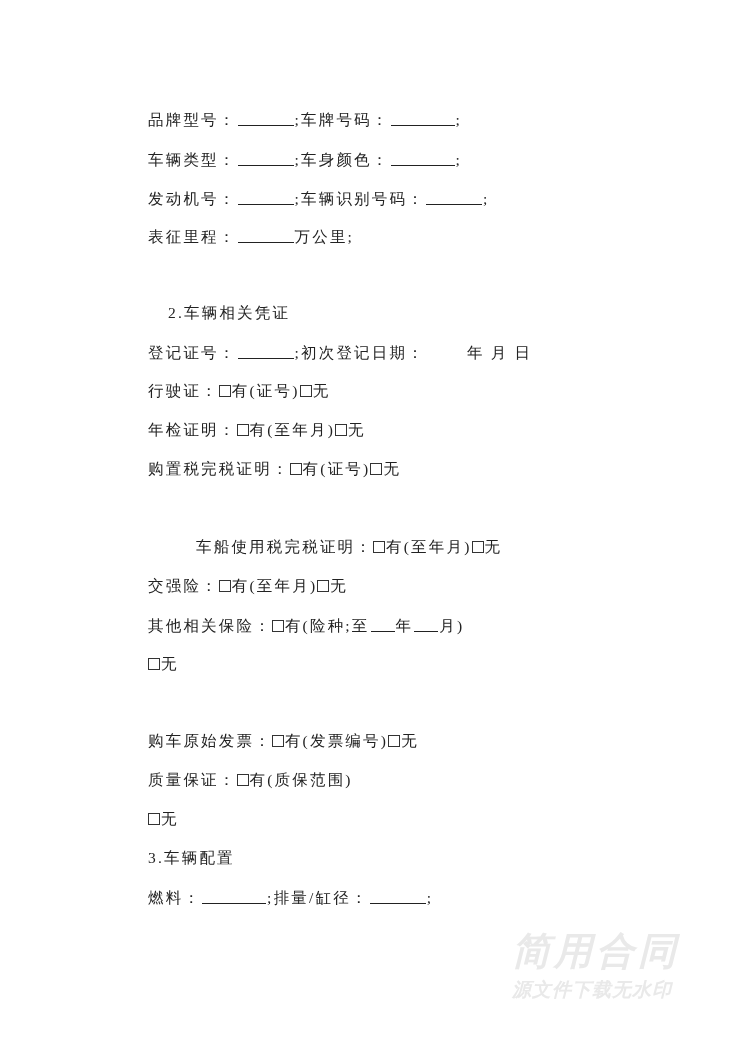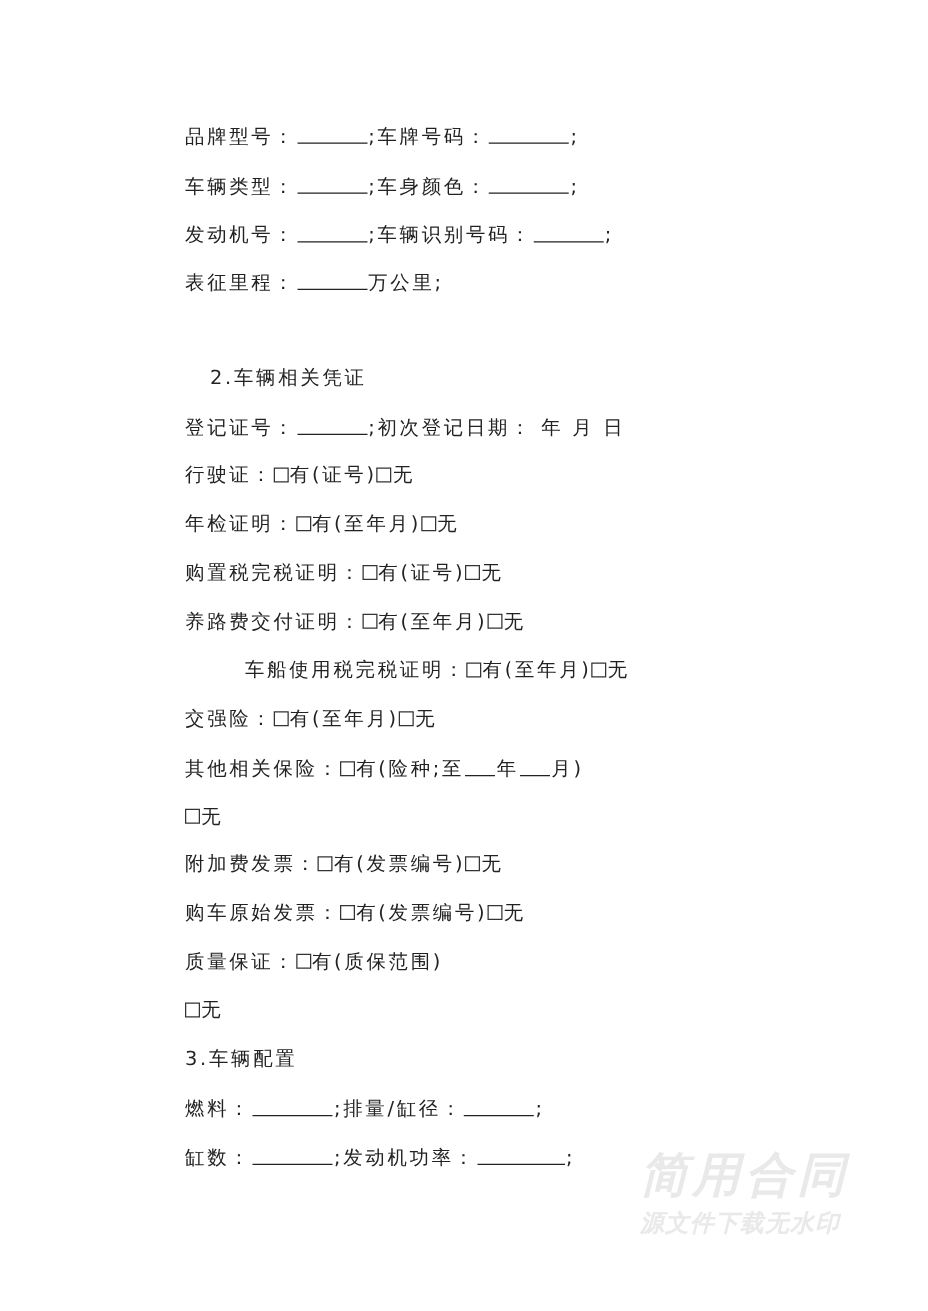--- a/index.html
+++ b/index.html
@@ -11,23 +11,24 @@
       width: 742px;
       height: 1049px;
       position: relative;
       overflow: hidden;
       font-family: "DejaVu Sans", "Liberation Sans", sans-serif;
       color: #222222;
     }
     .page {
       position: absolute;
       left: 0;
-      top: 0;
+      top: 11px;
       width: 742px;
       height: 842px;
+      font-family: Liberation Serif, serif;
     }
     .line {
       position: absolute;
       left: 148px;
       height: 22px;
       line-height: 22px;
       font-size: 15.5px;
       letter-spacing: 2.2px;
       white-space: nowrap;
     }
@@ -97,58 +98,52 @@
   <div class="line" style="top:214px;">
     <span>表征里程：</span><span class="blank w55"></span><span>万公里;</span>
   </div>
 
 
   <div class="line" style="top:291px;margin-left:20px;">
     <span>2.车辆相关凭证</span>
   </div>
 
   <div class="line" style="top:330px;">
-    <span>登记证号：</span><span class="blank w55"></span><span>;</span><span>初次登记日期：</span><span style="white-space:pre;"> 年 月 日</span>
+    <span>登记证号：</span><span class="blank w55"></span><span>;</span><span>初次登记日期：</span><span style="white-space:pre;margin-left:36px;"> 年 月 日</span>
   </div>
 
   <div class="line" style="top:369px;">
     <span>行驶证：</span><span class="cb"></span><span>有(证号)</span><span class="cb"></span><span>无</span>
   </div>
 
   <div class="line" style="top:408px;">
     <span>年检证明：</span><span class="cb"></span><span>有(至年月)</span><span class="cb"></span><span>无</span>
   </div>
 
   <div class="line" style="top:447px;">
     <span>购置税完税证明：</span><span class="cb"></span><span>有(证号)</span><span class="cb"></span><span>无</span>
   </div>
 
-  <div class="line" style="top:486px;">
-    <span>养路费交付证明：</span><span class="cb"></span><span>有(至年月)</span><span class="cb"></span><span>无</span>
-  </div>
 
   <div class="line" style="top:525px;margin-left:48px;">
     <span>车船使用税完税证明：</span><span class="cb"></span><span>有(至年月)</span><span class="cb"></span><span>无</span>
   </div>
 
   <div class="line" style="top:564px;">
     <span>交强险：</span><span class="cb"></span><span>有(至年月)</span><span class="cb"></span><span>无</span>
   </div>
 
   <div class="line" style="top:603px;">
     <span>其他相关保险：</span><span class="cb"></span><span>有(险种;至</span><span class="blank w25"></span><span>年</span><span class="blank w25"></span><span>月)</span>
   </div>
 
   <div class="line" style="top:642px;">
     <span class="cb"></span><span>无</span>
   </div>
 
-  <div class="line" style="top:680px;">
-    <span>附加费发票：</span><span class="cb"></span><span>有(发票编号)</span><span class="cb"></span><span>无</span>
-  </div>
 
   <div class="line" style="top:719px;">
     <span>购车原始发票：</span><span class="cb"></span><span>有(发票编号)</span><span class="cb"></span><span>无</span>
   </div>
 
   <div class="line" style="top:758px;">
     <span>质量保证：</span><span class="cb"></span><span>有(质保范围)</span>
   </div>
 
   <div class="line" style="top:797px;">
@@ -156,22 +151,19 @@
   </div>
 
   <div class="line" style="top:836px;">
     <span>3.车辆配置</span>
   </div>
 
   <div class="line" style="top:875px;">
     <span>燃料：</span><span class="blank w64"></span><span>;</span><span>排量/缸径：</span><span class="blank w55"></span><span>;</span>
   </div>
 
-  <div class="line" style="top:914px;">
-    <span>缸数：</span><span class="blank w64"></span><span>;</span><span>发动机功率：</span><span class="blank w70"></span><span>;</span>
-  </div>
 
   <div class="watermark">
     <div class="wm-title">简用合同</div>
     <div class="wm-sub">源文件下载无水印</div>
   </div>
 
 </div>
 
 </body></html>

